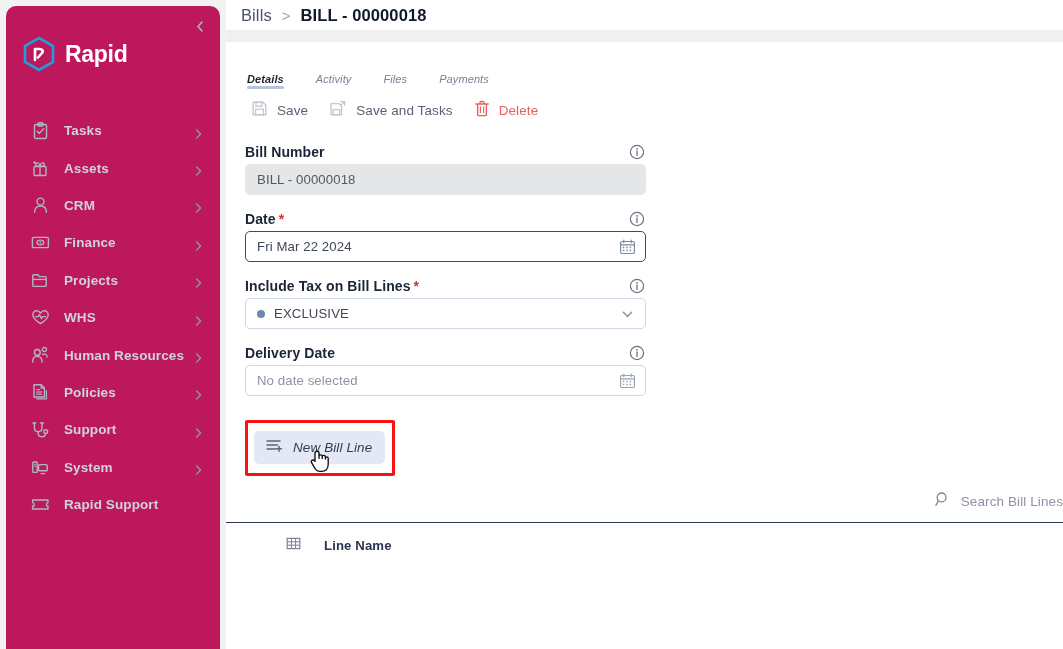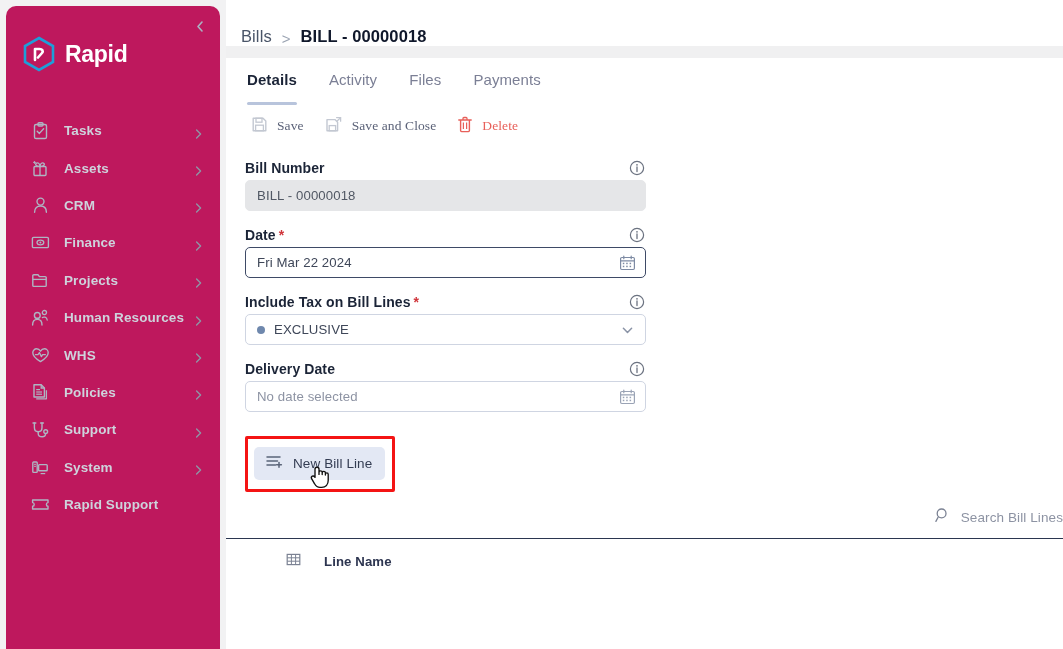--- a/index.html
+++ b/index.html
@@ -62,22 +62,22 @@
   }
 
   
   #main {
     position: absolute; left: 226px; top: 0;
     width: 837px; height: 649px;
     background: #ffffff;
   }
 
   #crumb-bar {
-    height: 46px;
-    display: flex; align-items: flex-end;
+    height: 30px;
+    display: flex; align-items: center;
     padding-left: 15px;
     background: #ffffff;
   }
   #crumb-bar .crumb-root {
     font-size: 16.5px; color: #4a5568; letter-spacing: 0.1px;
   }
   #crumb-bar .crumb-sep {
     margin: 0 10px; color: #9aa3b2; font-size: 15px; line-height: 1;
   }
   #crumb-bar .crumb-leaf {
@@ -86,42 +86,42 @@
   #crumb-divider { height: 12px; background: #f0f0f1; }
 
   #tabs {
     height: 47px;
     display: flex; align-items: flex-end;
     padding-left: 5px;
     background: #ffffff;
   }
   .tab {
     position: relative;
-    padding: 0 16px 17px 16px;
-    font-size: 15px; color: #7b7f95;
-    cursor: pointer; letter-spacing: 0.1px;
+    padding: 0 16px 4px 16px;
+    font-size: 11px; color: #7b7f95;
+    cursor: pointer; letter-spacing: 0.1px; font-style: italic;
   }
   .tab.active { color: #1b2437; font-weight: 700; }
   .tab.active::after {
     content: ""; position: absolute;
     left: 16px; right: 16px; bottom: 0;
     height: 3px; background: #b8c4dc; border-radius: 2px;
   }
 
   #toolbar {
     display: flex; align-items: center;
     height: 42px; padding-left: 17px; gap: 0;
   }
   .tb-btn {
     display: flex; align-items: center; gap: 9px;
     padding: 4px 13px 4px 8px;
     cursor: pointer; border-radius: 4px;
     font-size: 13.5px; letter-spacing: 0.1px;
   }
-  .tb-btn .tb-label { color: #5b6278; font-family: Liberation Serif, serif; }
+  .tb-btn .tb-label { color: #5b6278; }
   .tb-btn.danger .tb-label { color: #e8605a; }
 
   #form {
     padding: 9px 18px 0 19px;
     display: flex; flex-wrap: wrap;
     column-gap: 11px;
   }
   .field { width: 401px; margin-bottom: 12px; }
   .field-head {
     display: flex; align-items: center; justify-content: space-between;
@@ -177,21 +177,21 @@
     pointer-events: none;
   }
   #new-bill-line-btn {
     position: absolute; left: 9px; top: 11px;
     display: flex; align-items: center; gap: 9px;
     height: 33px; padding: 0 13px 0 11px;
     background: #e3e8f4; border-radius: 5px;
     cursor: pointer;
   }
   #new-bill-line-btn .nbl-label {
-    font-size: 13.5px; color: #333c52; letter-spacing: 0.1px;
+    font-size: 13.5px; color: #333c52; letter-spacing: 0.1px; font-style: italic;
   }
   #cursor {
     position: absolute; left: 64px; top: 28px;
     width: 22px; height: 26px; pointer-events: none;
   }
 
   #search-row {
     display: flex; align-items: center; gap: 10px;
     margin: 12px 0 0 19px; height: 26px; justify-content: flex-end;
   }
@@ -311,43 +311,43 @@
         <span class="nav-label">Projects</span>
         <span class="nav-chev">
           <svg width="11" height="11" viewBox="0 0 11 11">
               <polyline points="3.6,1.6 7.6,5.5 3.6,9.4" fill="none" stroke="#8e96a6" stroke-width="1.4" stroke-linecap="round" stroke-linejoin="round"></polyline>
             </svg>
         </span>
       </div>
 
       <div class="nav-item">
         <span class="nav-icon">
+          <svg width="19" height="17" viewBox="0 0 19 17">
+            <path d="M9.5 14.6 C9.5 14.6 1.8 10 1.8 5.8 C1.8 3.4 3.6 1.8 5.6 1.8 C7.2 1.8 8.6 2.8 9.5 4.2 C10.4 2.8 11.8 1.8 13.4 1.8 C15.4 1.8 17.2 3.4 17.2 5.8 C17.2 10 9.5 14.6 9.5 14.6 Z" fill="none" stroke="#aeb5c3" stroke-width="1.4" stroke-linejoin="round"></path>
+            <polyline points="4.4,7.6 7,7.6 8.4,5.6 10.4,9.6 11.6,7.6 14.4,7.6" fill="none" stroke="#aeb5c3" stroke-width="1.3" stroke-linecap="round" stroke-linejoin="round"></polyline>
+          </svg>
+        </span>
+        <span class="nav-label">WHS</span>
+        <span class="nav-chev">
+          <svg width="11" height="11" viewBox="0 0 11 11">
+              <polyline points="3.6,1.6 7.6,5.5 3.6,9.4" fill="none" stroke="#8e96a6" stroke-width="1.4" stroke-linecap="round" stroke-linejoin="round"></polyline>
+            </svg>
+        </span>
+      </div>
+
+      <div class="nav-item">
+        <span class="nav-icon">
           <svg width="18" height="18" viewBox="0 0 18 18">
             <circle cx="6.3" cy="6.4" r="2.9" fill="none" stroke="#aeb5c3" stroke-width="1.4"></circle>
             <path d="M1.6 16 C1.6 12.2 3.6 10.4 6.3 10.4 C9 10.4 11 12.2 11 16" fill="none" stroke="#aeb5c3" stroke-width="1.4" stroke-linecap="round"></path>
             <circle cx="13.4" cy="3.6" r="2.1" fill="none" stroke="#aeb5c3" stroke-width="1.3"></circle>
             <path d="M11.4 8.6 C12.6 7.6 15.8 7.8 16.2 11" fill="none" stroke="#aeb5c3" stroke-width="1.3" stroke-linecap="round"></path>
           </svg>
         </span>
         <span class="nav-label">Human Resources</span>
-        <span class="nav-chev">
-          <svg width="11" height="11" viewBox="0 0 11 11">
-              <polyline points="3.6,1.6 7.6,5.5 3.6,9.4" fill="none" stroke="#8e96a6" stroke-width="1.4" stroke-linecap="round" stroke-linejoin="round"></polyline>
-            </svg>
-        </span>
-      </div>
-
-      <div class="nav-item">
-        <span class="nav-icon">
-          <svg width="19" height="17" viewBox="0 0 19 17">
-            <path d="M9.5 14.6 C9.5 14.6 1.8 10 1.8 5.8 C1.8 3.4 3.6 1.8 5.6 1.8 C7.2 1.8 8.6 2.8 9.5 4.2 C10.4 2.8 11.8 1.8 13.4 1.8 C15.4 1.8 17.2 3.4 17.2 5.8 C17.2 10 9.5 14.6 9.5 14.6 Z" fill="none" stroke="#aeb5c3" stroke-width="1.4" stroke-linejoin="round"></path>
-            <polyline points="4.4,7.6 7,7.6 8.4,5.6 10.4,9.6 11.6,7.6 14.4,7.6" fill="none" stroke="#aeb5c3" stroke-width="1.3" stroke-linecap="round" stroke-linejoin="round"></polyline>
-          </svg>
-        </span>
-        <span class="nav-label">WHS</span>
         <span class="nav-chev">
           <svg width="11" height="11" viewBox="0 0 11 11">
               <polyline points="3.6,1.6 7.6,5.5 3.6,9.4" fill="none" stroke="#8e96a6" stroke-width="1.4" stroke-linecap="round" stroke-linejoin="round"></polyline>
             </svg>
         </span>
       </div>
 
       <div class="nav-item">
         <span class="nav-icon">
           <svg width="18" height="18" viewBox="0 0 18 18">
@@ -446,21 +446,21 @@
 
       <div class="tb-btn">
         <span>
           <svg width="18" height="17" viewBox="0 0 18 17">
             <path d="M2 3.6 L10 3.6 L12.6 6.2 L12.6 14.8 L2 14.8 Z" fill="none" stroke="#c3c8d2" stroke-width="1.4" stroke-linejoin="round"></path>
             <rect x="4.2" y="9.6" width="6.4" height="5.2" fill="none" stroke="#c3c8d2" stroke-width="1.3"></rect>
             <polyline points="11.6,1.6 15.6,1.6 15.6,5.2" fill="none" stroke="#c3c8d2" stroke-width="1.3" stroke-linecap="round" stroke-linejoin="round"></polyline>
             <line x1="15.6" y1="1.6" x2="12.4" y2="4.8" stroke="#c3c8d2" stroke-width="1.3" stroke-linecap="round"></line>
           </svg>
         </span>
-        <span class="tb-label">Save and Close</span>
+        <span class="tb-label">Save and Tasks</span>
       </div>
 
       <div class="tb-btn danger">
         <span>
           <svg width="16" height="17" viewBox="0 0 16 17">
             <line x1="1.8" y1="4" x2="14.2" y2="4" stroke="#e8605a" stroke-width="1.4" stroke-linecap="round"></line>
             <path d="M3.6 4 L3.6 14.6 C3.6 15.2 4 15.6 4.6 15.6 L11.4 15.6 C12 15.6 12.4 15.2 12.4 14.6 L12.4 4" fill="none" stroke="#e8605a" stroke-width="1.4" stroke-linejoin="round"></path>
             <path d="M6 4 L6 2.4 C6 1.9 6.4 1.5 6.9 1.5 L9.1 1.5 C9.6 1.5 10 1.9 10 2.4 L10 4" fill="none" stroke="#e8605a" stroke-width="1.3"></path>
             <line x1="6.4" y1="6.6" x2="6.4" y2="13" stroke="#e8605a" stroke-width="1.2"></line>
             <line x1="9.6" y1="6.6" x2="9.6" y2="13" stroke="#e8605a" stroke-width="1.2"></line>

